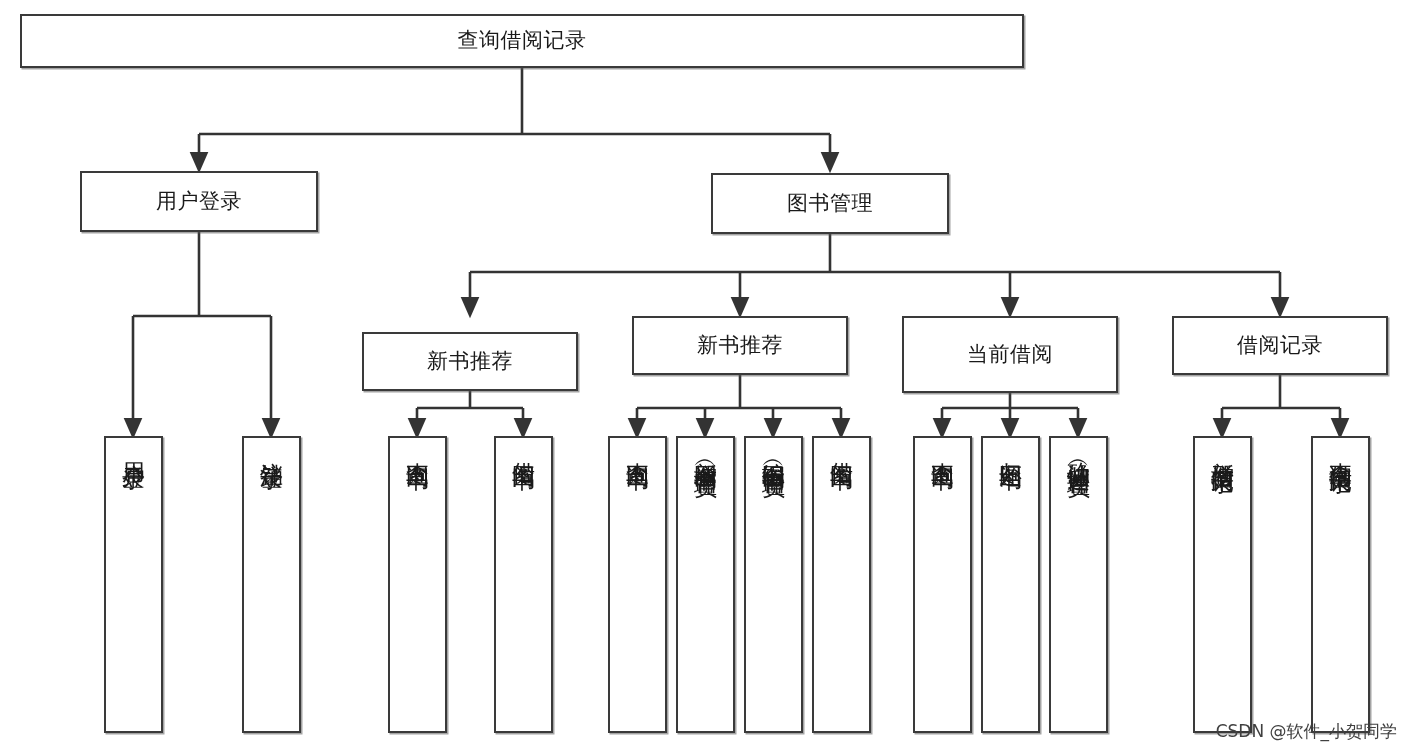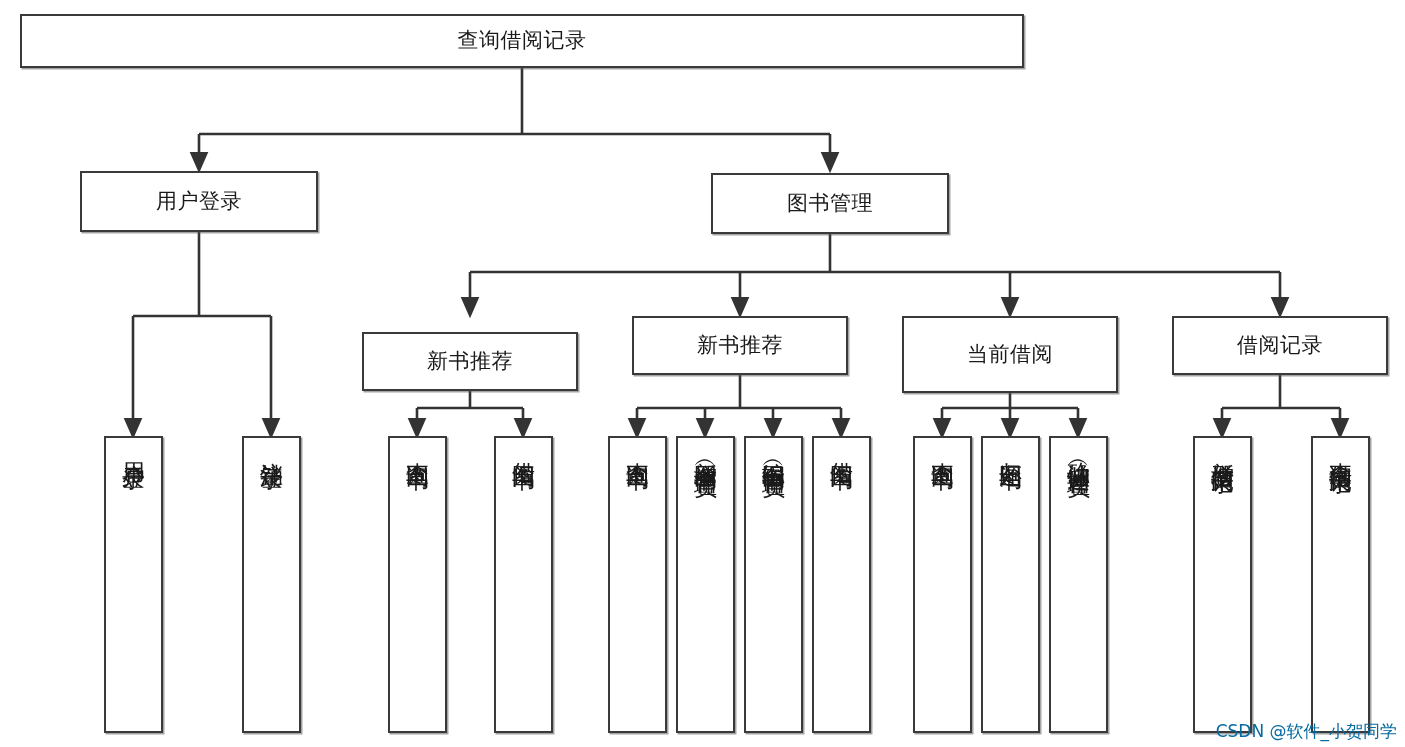--- a/index.html
+++ b/index.html
@@ -57,21 +57,21 @@
     font-size: 23px;
     line-height: 1.0;
     letter-spacing: 2px;
     max-height: 286px;
   }
   .watermark {
     position: absolute;
     right: 8px;
     bottom: 4px;
     font-size: 17px;
-    color: #0369a1;
+    color: #404040;
     font-family: "DejaVu Sans", "Liberation Sans", sans-serif;
     white-space: nowrap;
     user-select: none;
   }
 </style>
 </head>
 <body>
 
 <div id="diagram-root">
 

